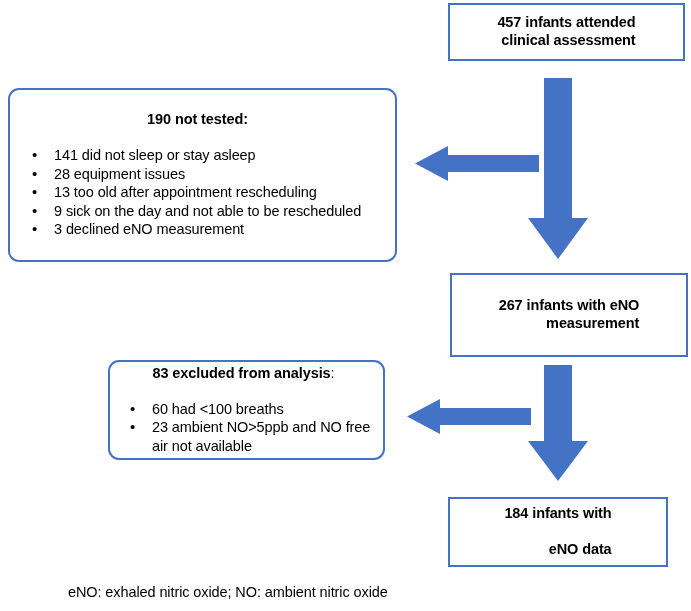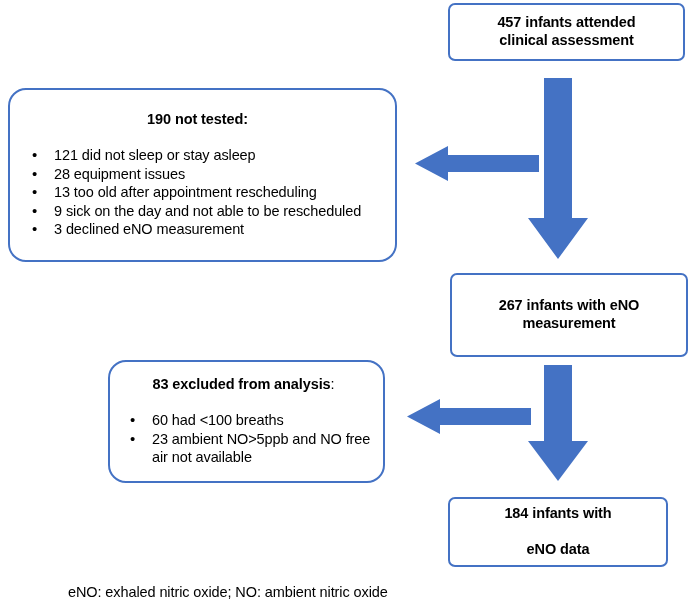--- a/index.html
+++ b/index.html
@@ -24,26 +24,26 @@
   .box {
     position: absolute;
     box-sizing: border-box;
     background: #ffffff;
     border: 2px solid #4472C4;
     display: flex;
     flex-direction: column;
     justify-content: center;
   }
   .box.rect {
-    border-radius: 7px;
+    border-radius: 0;
     align-items: center;
-    text-align: center;
+    text-align: right;
   }
   .box.rounded {
-    border-radius: 18px;
+    border-radius: 11px;
     border-width: 2px;
     align-items: stretch;
     text-align: left;
     gap: 16px;
   }
 
   .box-title {
     font-size: 14.5px;
     font-weight: bold;
     line-height: 1.22;
@@ -89,21 +89,21 @@
     width: 389px;
     height: 174px;
     padding: 8px 10px 8px 6px;
   }
   #box-not-tested .box-title { padding-right: 6px; }
 
   #box-excluded {
     left: 108px;
     top: 360px;
     width: 277px;
-    height: 123px;
+    height: 100px;
     padding: 6px 10px 6px 4px;
   }
 
   #box-attended {
     left: 448px;
     top: 3px;
     width: 237px;
     height: 58px;
   }
   #box-measured {
@@ -156,21 +156,21 @@
     <polygon points="17,0 45,0 45,140 61,140 31,181 1,140 17,140" fill="#4472C4"></polygon>
   </svg>
 
   <svg class="arrow-svg" id="arrow-left-1" width="124" height="35" viewBox="0 0 124 35">
     <polygon points="0,17.5 33,0 33,9 124,9 124,26 33,26 33,35" fill="#4472C4"></polygon>
   </svg>
 
   <div class="box rounded" id="box-not-tested">
     <div class="box-title">190 not tested:</div>
     <ul class="bullets">
-      <li>121 did not sleep or stay asleep</li>
+      <li>141 did not sleep or stay asleep</li>
       <li>28 equipment issues</li>
       <li>13 too old after appointment rescheduling</li>
       <li>9 sick on the day and not able to be rescheduled</li>
       <li>3 declined eNO measurement</li>
     </ul>
   </div>
 
   <div class="box rect" id="box-measured">
     <div class="box-title">
       <span>267 infants with eNO</span><br>

